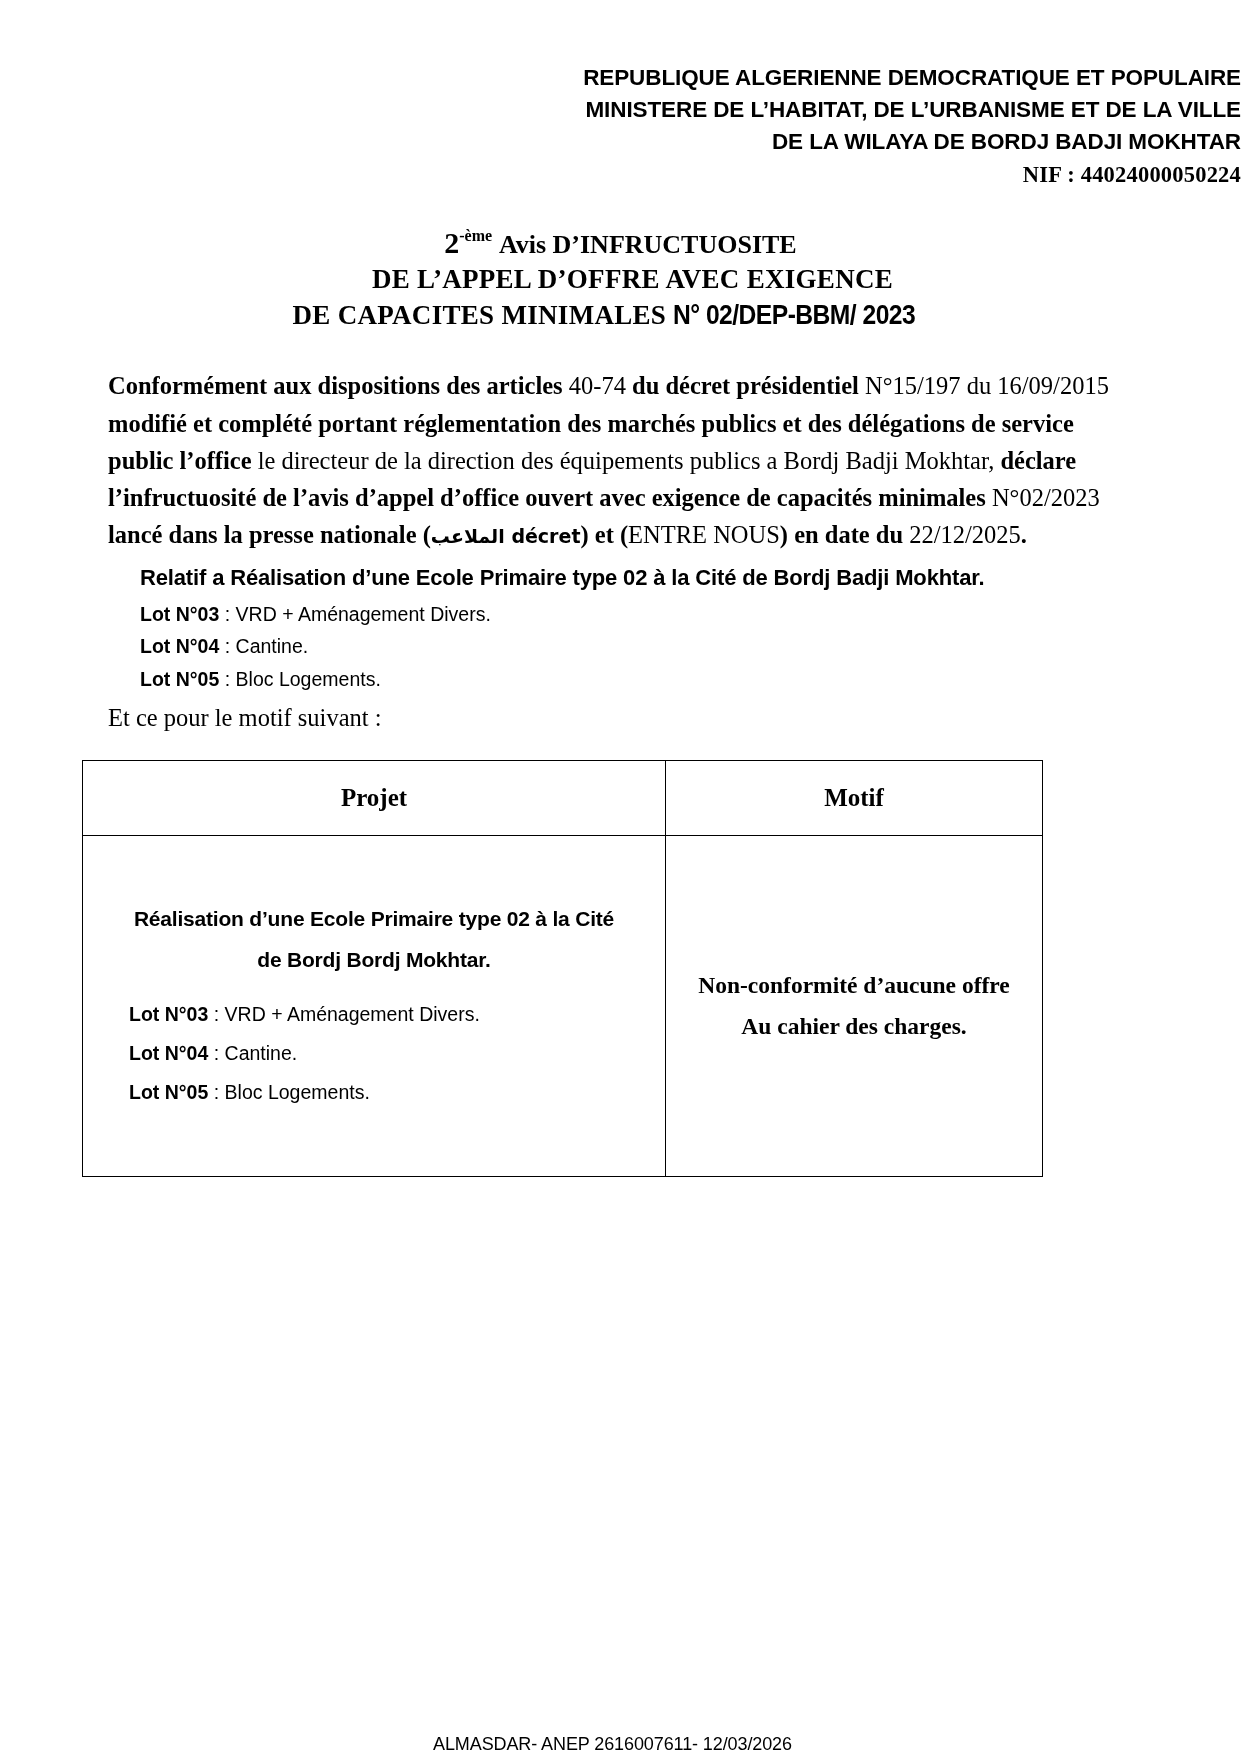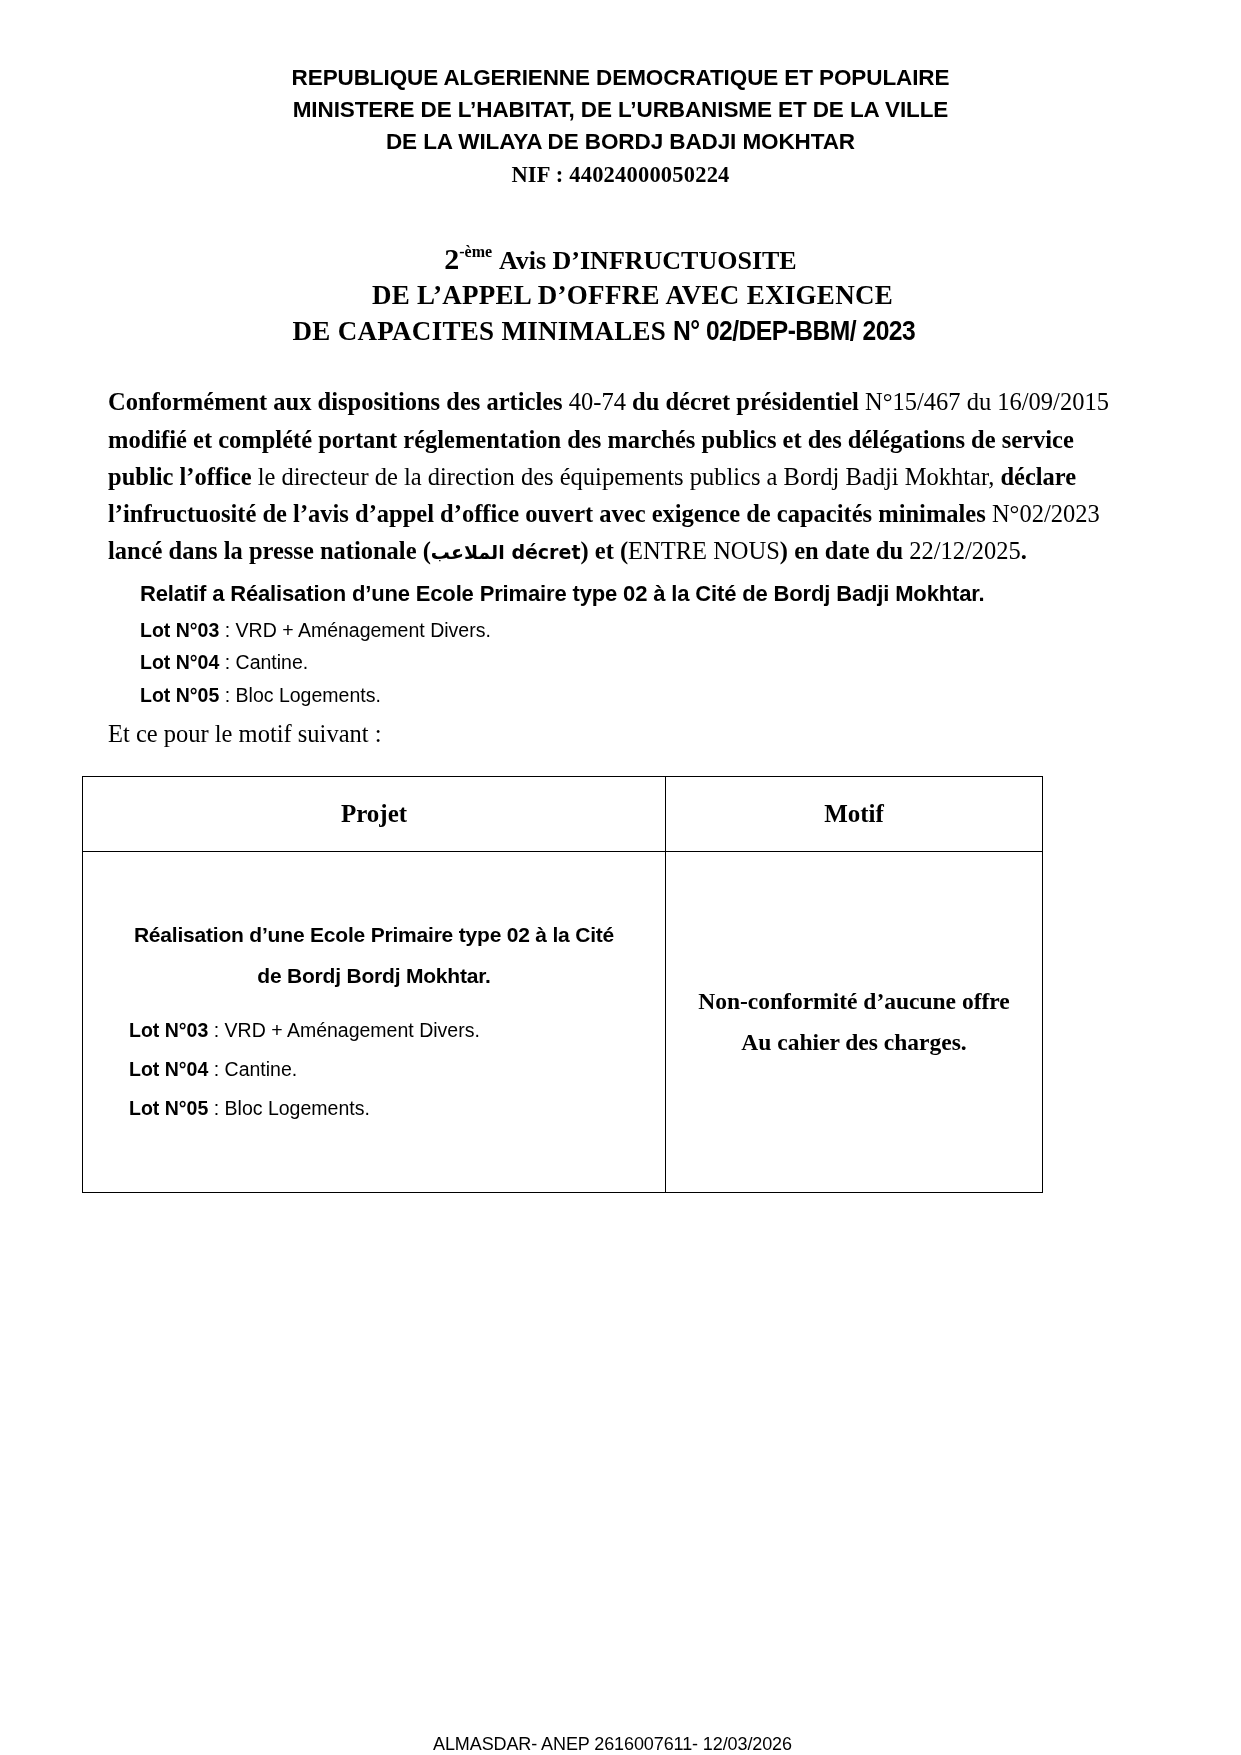--- a/index.html
+++ b/index.html
@@ -18,21 +18,21 @@
   .page {
     width: 1241px;
     height: 1755px;
     position: relative;
     box-sizing: border-box;
     padding: 0;
   }
 
   
   .letterhead {
-    text-align: center;
+    text-align: right;
     margin-top: 62px;
     font-family: "Liberation Sans", "DejaVu Sans", sans-serif;
     font-weight: bold;
     font-size: 22.5px;
     line-height: 1.42;
     letter-spacing: -0.1px;
   }
   .letterhead .l1 { }
   .letterhead .l2 { }
   .letterhead .l3 { }
@@ -41,21 +41,21 @@
     font-family: "Liberation Serif", "DejaVu Serif", serif;
     font-weight: bold;
     font-size: 22.5px;
     letter-spacing: 0.2px;
     margin-top: 1px;
   }
 
   
   .doc-title {
     text-align: center;
-    margin-top: 48px;
+    margin-top: 32px;
     font-family: "Liberation Serif", "DejaVu Serif", serif;
     font-weight: bold;
     font-size: 27px;
     line-height: 1.30;
   }
   .doc-title .tl1 .num {
     font-size: 30px;
   }
   .doc-title .tl1 .sup {
     font-size: 16px;
@@ -203,21 +203,21 @@
     <div class="tl3">
       <span>DE CAPACITES MINIMALES</span>
       <span class="ref-no">N° 02/DEP-BBM/ 2023</span>
     </div>
   </div>
 
   <div class="body-para">
     <b>Conformément aux dispositions des articles</b>
     <span class="reg">40-74</span>
     <b>du décret présidentiel</b>
-    <span class="reg">N°15/467 du</span>
+    <span class="reg">N°15/197 du</span>
     <span class="reg">16/09/2015</span>
     <b>modifié et complété portant réglementation des marchés publics et des délégations de service public l’office</b>
     <span class="reg">le directeur de la direction des équipements publics a Bordj Badji Mokhtar,</span>
     <b>déclare l’infructuosité de l’avis d’appel d’office ouvert avec exigence de capacités minimales</b>
     <span class="reg">N°02/2023</span>
     <b>lancé dans la presse nationale (</b><b class="arabic">décret الملاعب</b><b>) et (</b><span class="sc">ENTRE NOUS</span><b>)  en date du</b>
     <span class="reg">22/12/2025</span><b>.</b>
   </div>
 
   <div class="relatif">Relatif a Réalisation d’une Ecole Primaire type 02 à la Cité de Bordj Badji Mokhtar.</div>

